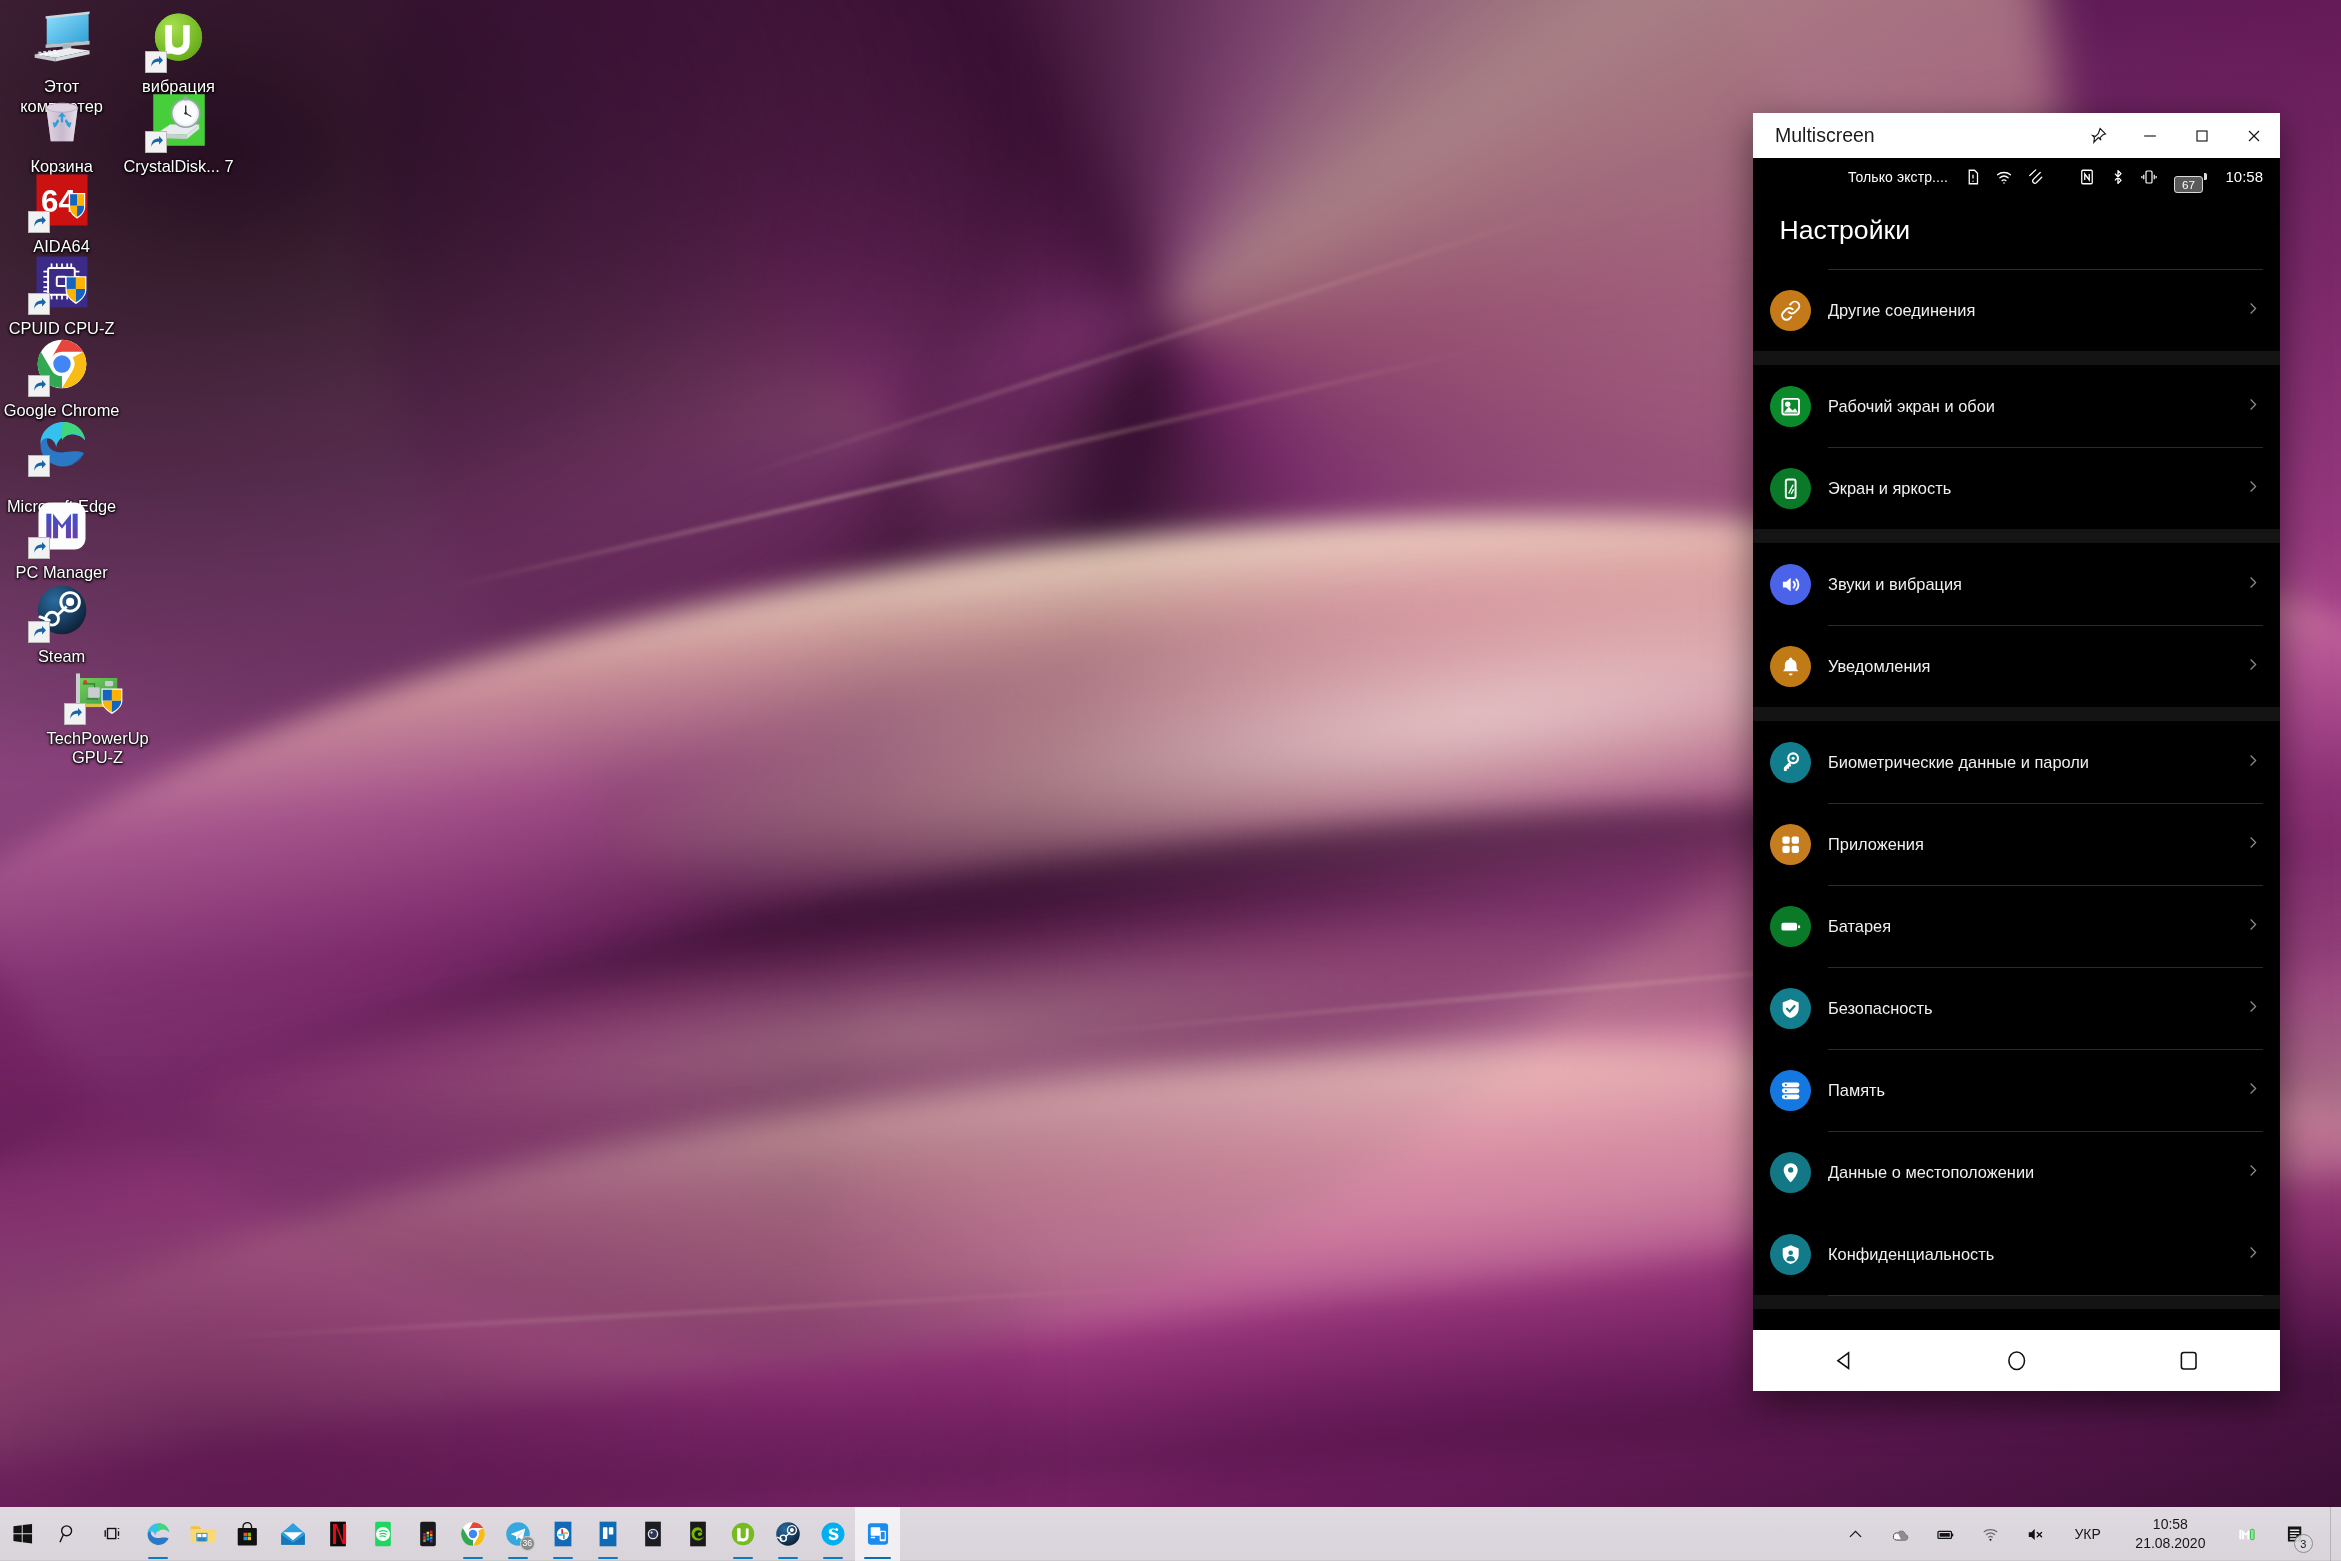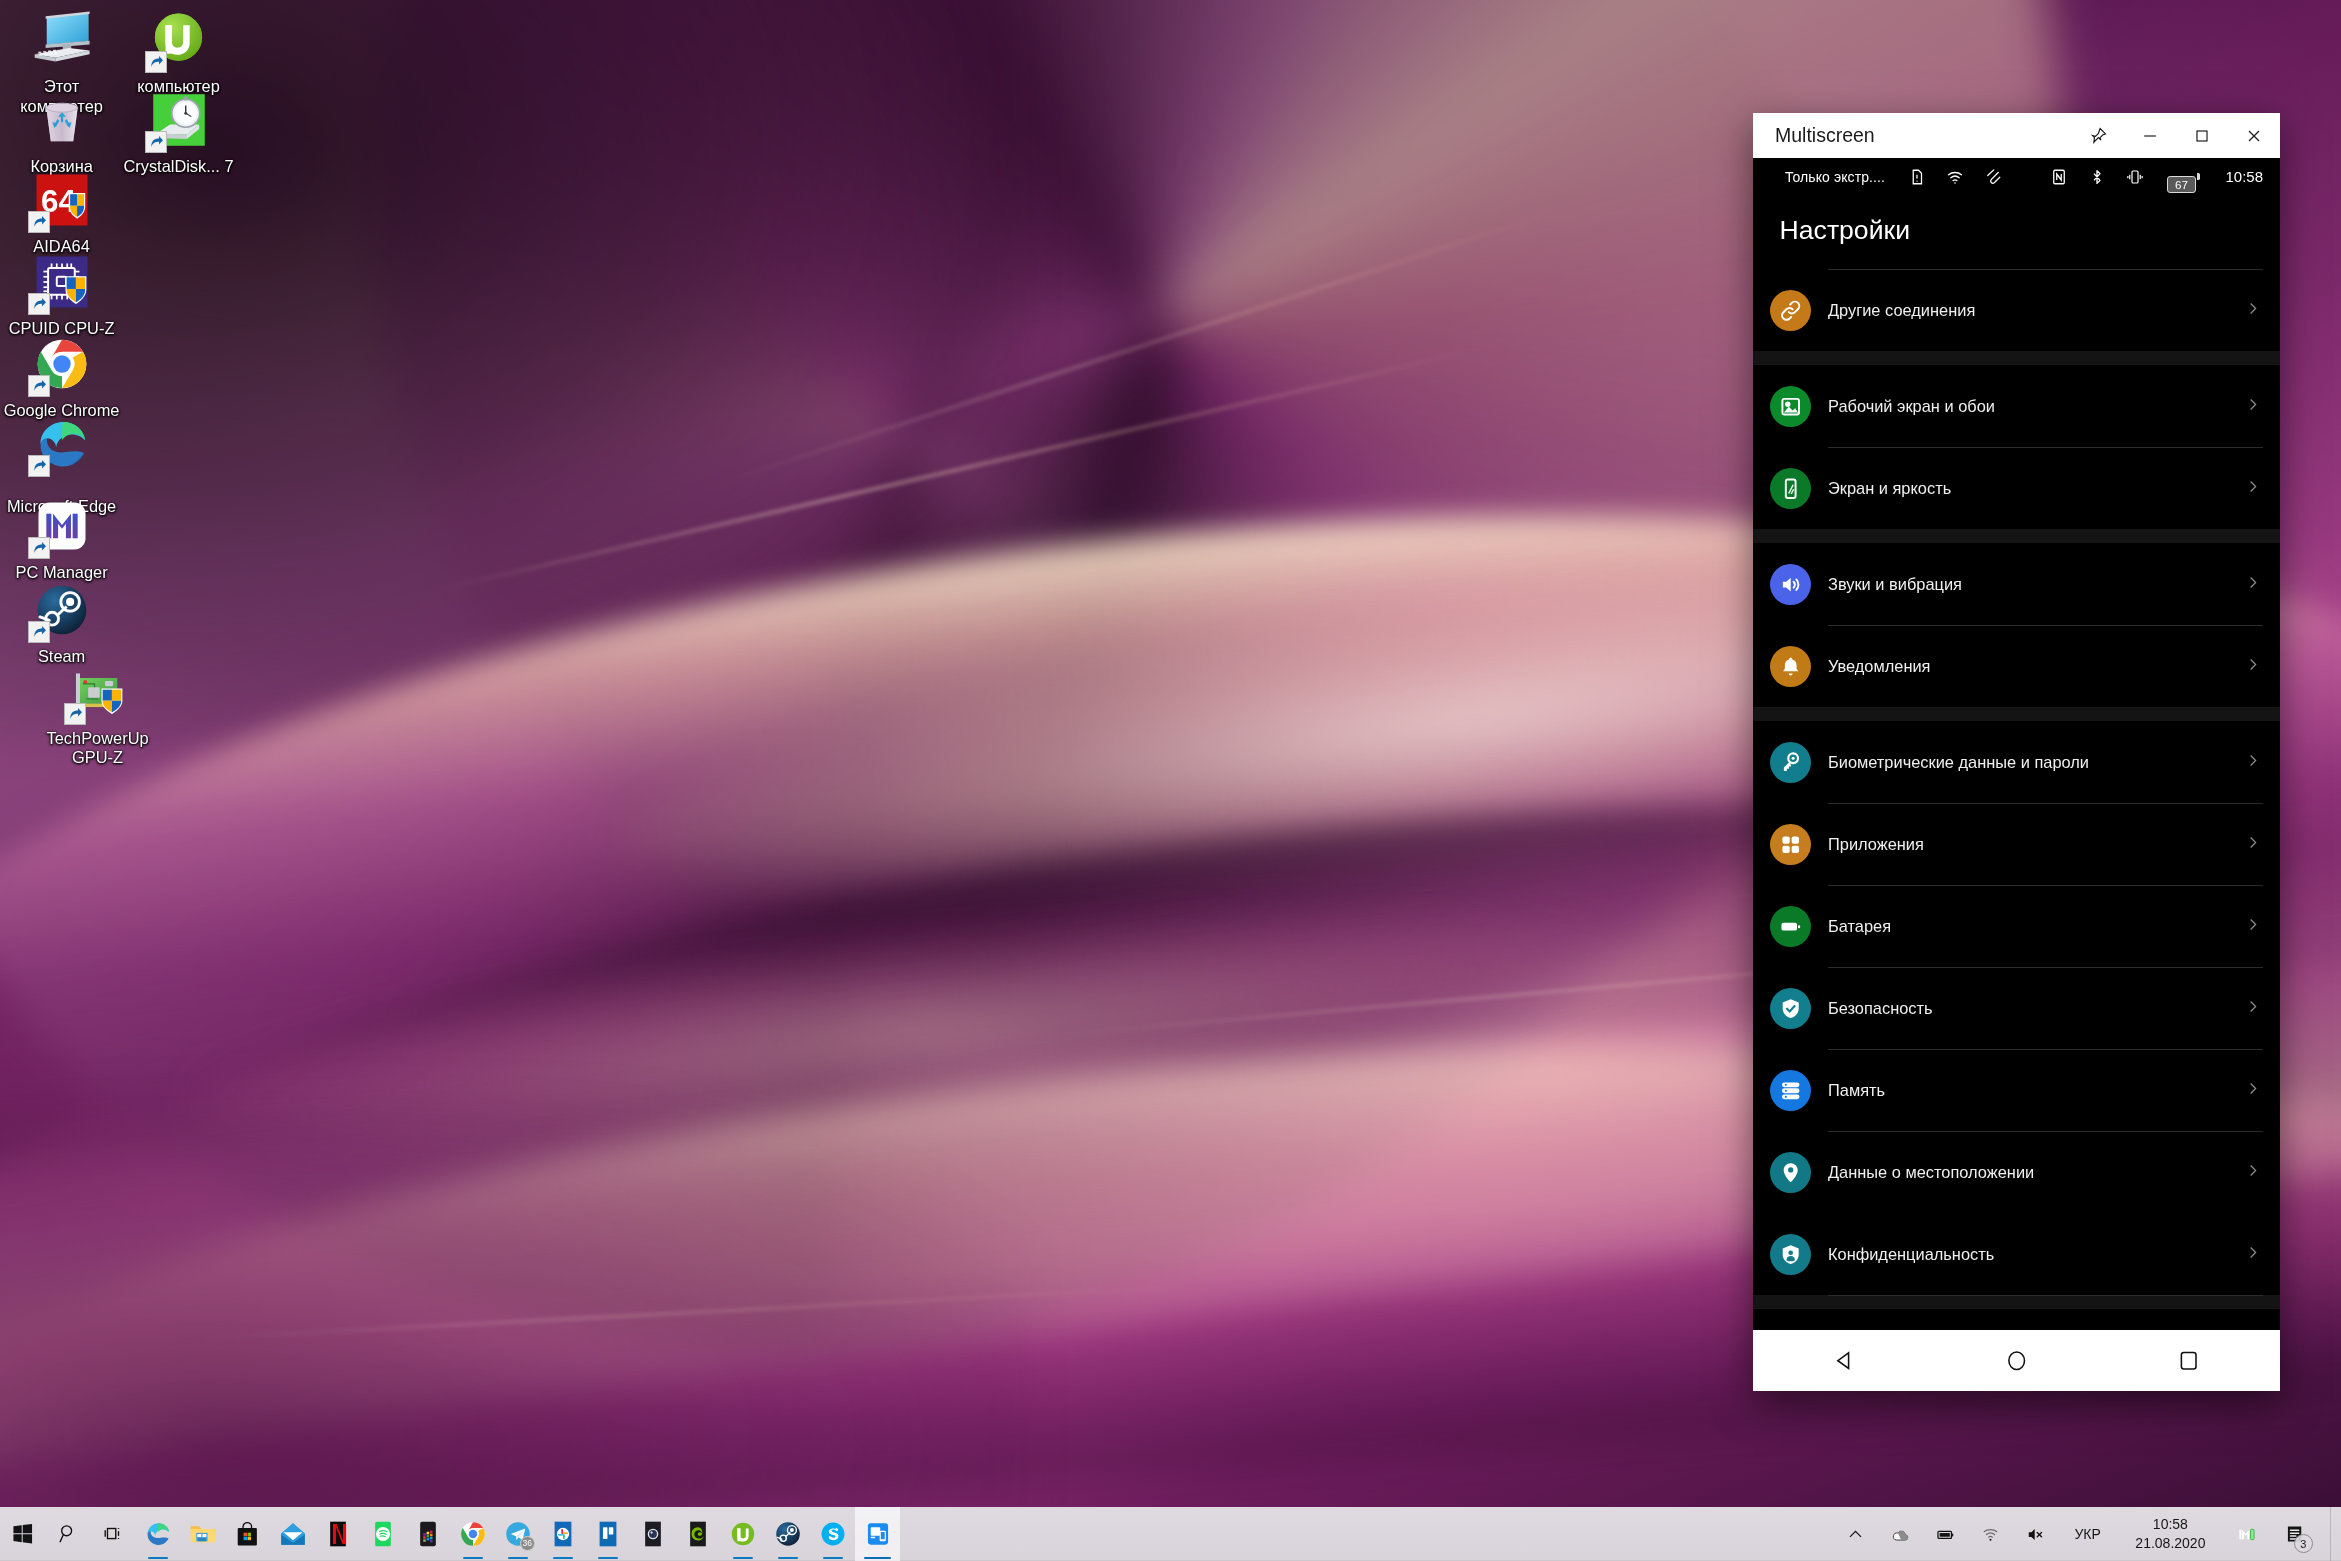--- a/index.html
+++ b/index.html
@@ -169,21 +169,21 @@
     display:flex; align-items:center; justify-content:center;
     cursor:pointer;
   }
   .tbtn svg{ width:20px; height:20px; }
 
   #phone-screen{
     height:1233px; background:#000; position:relative; overflow:hidden;
   }
   #phone-statusbar{
     height:37px; display:flex; align-items:center; justify-content:flex-end;
-    padding-right:17px; gap:20px;
+    padding-right:17px; gap:13px;
     color:#fff; font-size:14px;
   }
   #sb-carrier{ font-size:14px; color:#fff; margin-right:3.1px; letter-spacing:0.1px;}
   .sb-ico{ display:flex; align-items:center; }
   .sb-ico svg{ height:18px; }
   #sb-batt{
     display:inline-flex; align-items:center;
     margin-left:3.1px;
   }
   #sb-batt .shell{
@@ -367,21 +367,21 @@
           </defs>
         <path d="M28 26 v30 c0 13 9 20 20 20 c12 0 21-8 21-21 V26 h-11 v28 c0 6-4 10-10 10 c-6 0-9-4-9-10 V26 z" fill="#fff"></path>
         <path d="M28 26 v48 h10 V26 z" fill="#fff"></path>
       </svg>
       <div class="shortcut">
         <svg viewBox="0 0 24 24">
             <path d="M5 20 C5 10 10 7 17 7 L17 3 L23 9.5 L17 16 L17 12 C11 12 7 14 5 20 Z" fill="#1565a8"></path>
           </svg>
       </div>
     </div>
-    <div class="label">компьютер</div>
+    <div class="label">вибрация</div>
   </div>
 
   <div class="dicon" style="top:86px;">
     <div class="glyph">
       <svg viewBox="0 0 100 100" width="56" height="56">
         <path d="M22 28 L78 28 L70 88 L30 88 Z" fill="#cfc4d4" opacity=".92"></path>
         <path d="M22 28 L78 28 L70 88 L30 88 Z" fill="url(#bg1)"></path>
         <defs>
             <linearGradient id="bg1" x1="0" y1="0" x2="1" y2="0">
           <stop offset="0" stop-color="#e7dcea" stop-opacity=".9"></stop>

